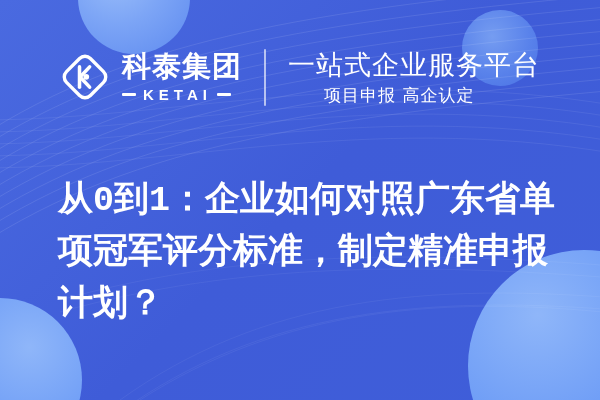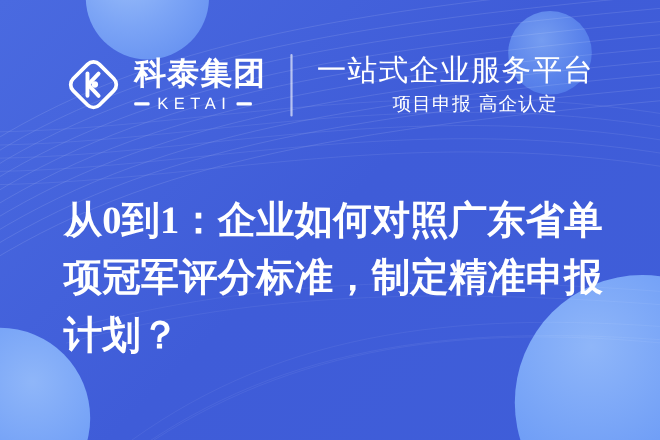--- a/index.html
+++ b/index.html
@@ -115,42 +115,41 @@
   }
   .brand-en-rule {
     display: inline-block;
     width: 14px;
     height: 3px;
     background: #ffffff;
     border-radius: 1px;
   }
   .brand-en {
     font-size: 15px;
-    font-weight: 400;
+    font-weight: 700;
     color: #ffffff;
     letter-spacing: 5px;
     margin: 0 5px 0 7px;
     font-family: "Liberation Sans", sans-serif;
   }
 
   .divider {
     width: 2px;
     height: 57px;
     background: rgba(255,255,255,0.62);
     margin-left: 22px;
     flex: 0 0 2px;
     border-radius: 1px;
   }
 
   .slogan {
     margin-left: 22px;
     display: flex;
     flex-direction: column;
     justify-content: center;
-    text-align: center;
   }
   .slogan-main {
     font-size: 27px;
     line-height: 1.08;
     color: #ffffff;
     letter-spacing: 1px;
     font-family: "DejaVu Sans", "Liberation Sans", sans-serif;
     white-space: nowrap;
   }
   .slogan-sub {
@@ -168,21 +167,21 @@
   .title {
     position: absolute;
     left: 58px;
     top: 152px;
     width: 504px;
     font-size: 35px;
     line-height: 52px;
     font-weight: 700;
     color: #ffffff;
     letter-spacing: 0px;
-    font-family: Liberation Serif, serif;
+    font-family: Liberation Mono, monospace;
     word-break: break-all;
   }
 </style>
 </head>
 <body>
 
 <div class="banner">
 
   <div class="blob blob-top-left"></div>
   <div class="blob blob-top-right"></div>

